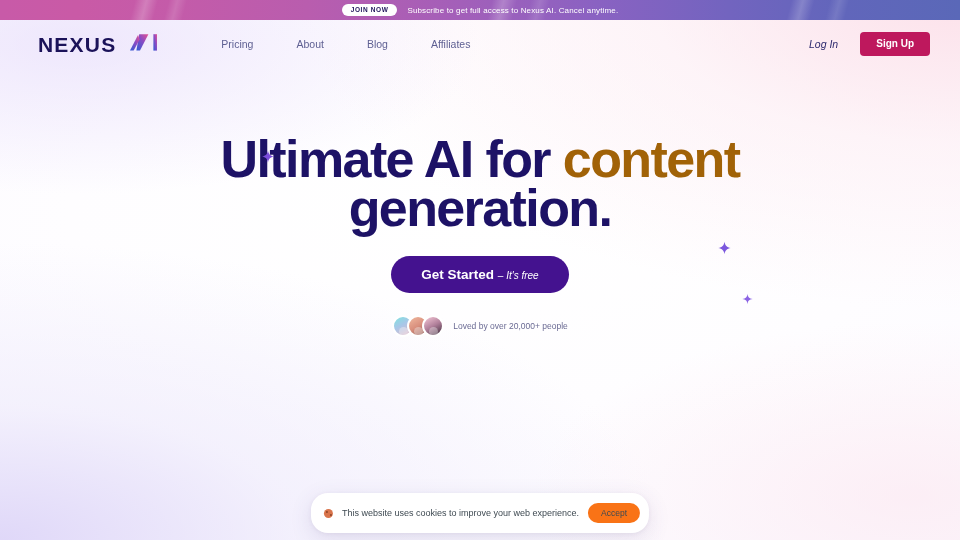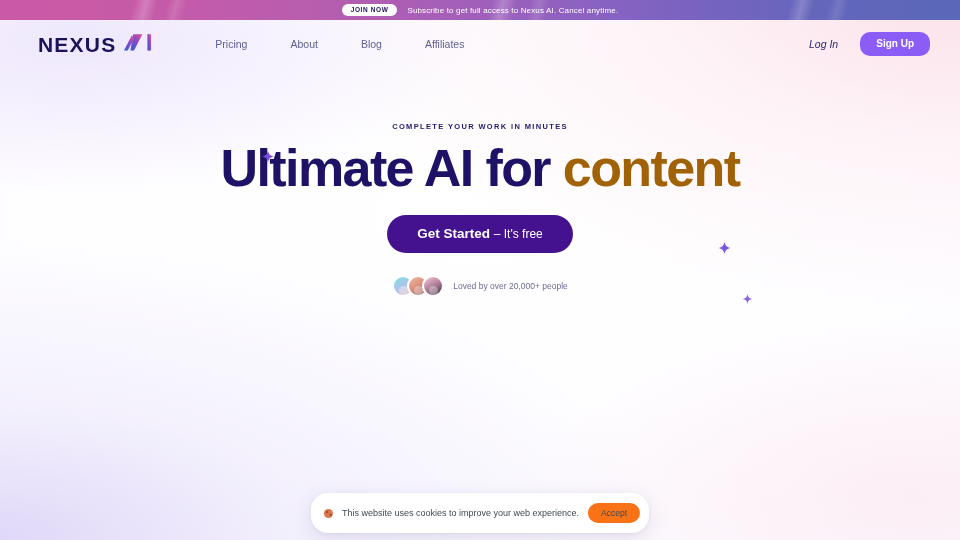--- a/index.html
+++ b/index.html
@@ -90,21 +90,21 @@
     position: relative;
     z-index: 4;
     height: 48px;
     display: flex;
     align-items: center;
     padding: 0 30px 0 38px;
   }
   .logo {
     display: flex;
     align-items: baseline;
-    gap: 7px;
+    gap: 13px;
     cursor: pointer;
     user-select: none;
   }
   .logo-nexus {
     font-size: 21px;
     font-weight: bold;
     letter-spacing: 1.2px;
     color: #1b1259;
     line-height: 1;
   }
@@ -131,26 +131,26 @@
     gap: 22px;
   }
   .login-link {
     font-size: 10.5px;
     color: #2d2a6e;
     text-decoration: none;
     cursor: pointer;
     font-style: italic;
   }
   .signup-btn {
-    background: #8b5cf6;
+    background: #be185d;
     color: #ffffff;
     font-size: 10px;
     font-weight: bold;
     border: none;
-    border-radius: 10px;
+    border-radius: 4px;
     padding: 7px 16px;
     cursor: pointer;
     line-height: 1;
     white-space: nowrap;
   }
 
   
   .hero {
     position: relative;
     z-index: 3;
@@ -192,21 +192,21 @@
     color: #ffffff;
     border: none;
     border-radius: 22px;
     padding: 12px 30px;
     font-size: 13.5px;
     cursor: pointer;
     line-height: 1;
     white-space: nowrap;
   }
   .cta-strong { font-weight: bold; }
-  .cta-light { font-weight: normal; font-size: 12px; }
+  .cta-light { font-weight: normal; font-size: 10px; font-style: italic; }
 
   .social-proof {
     margin-top: 22px;
     display: flex;
     align-items: center;
     justify-content: center;
     gap: 9px;
   }
   .avatars { display: flex; align-items: center; }
   .avatar {
@@ -335,24 +335,24 @@
     <a class="nav-link">Affiliates</a>
   </nav>
 
   <div class="header-right">
     <a class="login-link">Log In</a>
     <button class="signup-btn">Sign Up</button>
   </div>
 </div>
 
 <div class="hero">
-  <p class="eyebrow">COMPLETE YOUR WORK IN MINUTES</p>
 
   <h1 class="headline">
     <span class="headline-line"><span>Ultimate AI for </span><span class="accent">content</span></span>
+    <span class="headline-line">generation.</span>
   </h1>
 
 
   <button class="cta-btn">
     <span class="cta-strong">Get Started</span>
     <span class="cta-light">– It's free</span>
   </button>
 
   <div class="social-proof">
     <div class="avatars">

